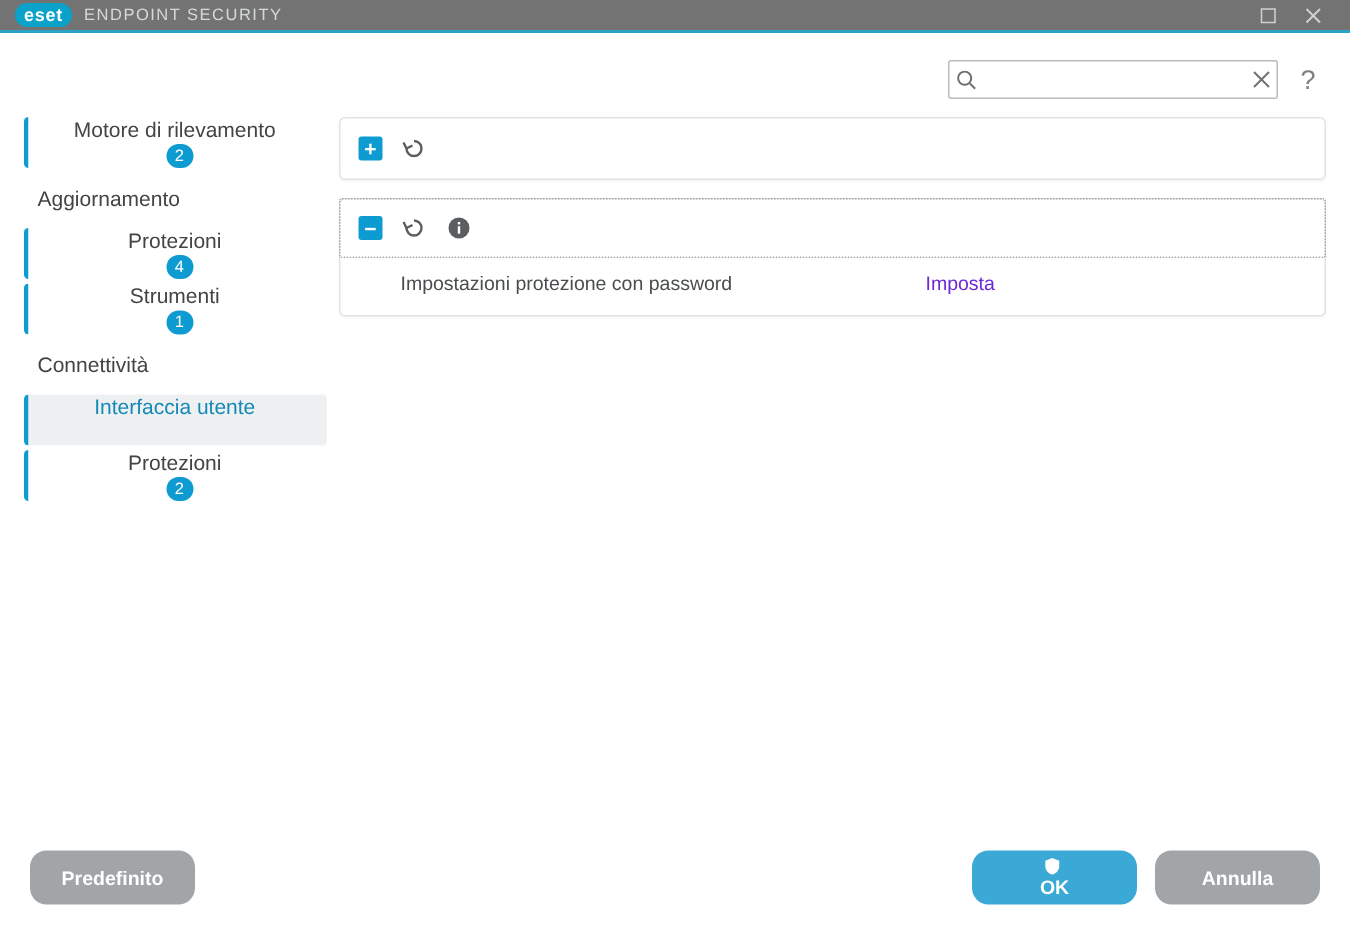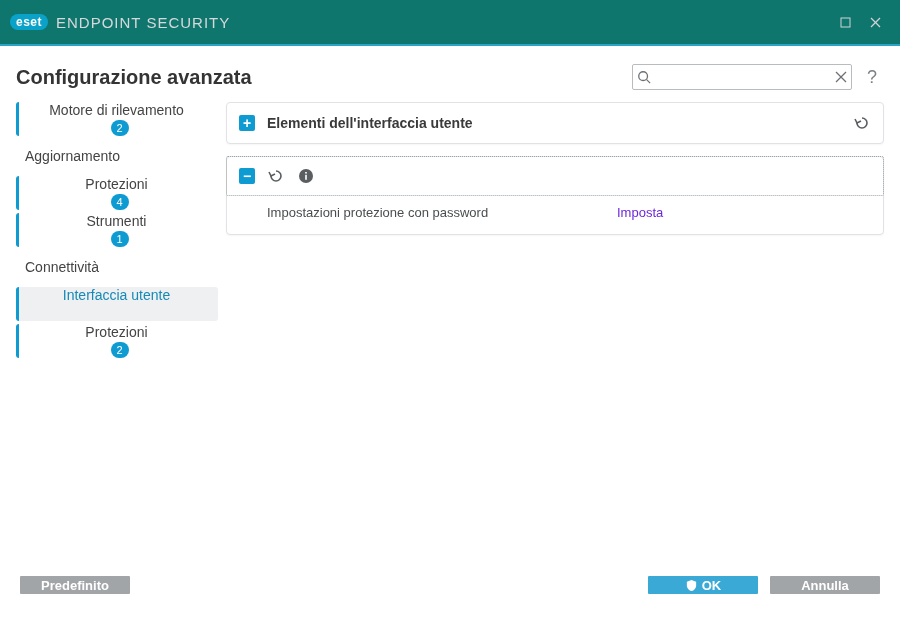--- a/index.html
+++ b/index.html
@@ -9,39 +9,39 @@
     color: #333;
     background: #fff;
     width: 900px;
     height: 620px;
     overflow: hidden;
     display: flex;
     flex-direction: column;
   }
   
   .titlebar {
-    height: 44px;
-    background: #0f766e;
+    height: 20px;
+    background: #737373;
     color: #cfd3d6;
     display: flex;
     align-items: center;
     padding: 0 10px;
   }
   .brand-badge {
     background: #0aa2c8;
     color: #fff;
     font-weight: bold;
     border-radius: 8px;
     padding: 1px 6px;
     font-size: 12px;
     letter-spacing: 0.5px;
     margin-right: 8px;
   }
   .titlebar-title {
-    font-size: 15px;
+    font-size: 11px;
     letter-spacing: 1px;
     color: #d6d9db;
   }
   .titlebar-spacer { flex: 1; }
   .titlebar-btn {
     width: 30px;
     height: 32px;
     display: flex;
     align-items: center;
     justify-content: center;
@@ -176,35 +176,35 @@
   .panel-body .setting-action { color: #6d28d9; font-size: 13px; cursor: pointer; }
   
   .footer {
     height: 56px;
     display: flex;
     align-items: center;
     padding: 0 20px 14px 20px;
     gap: 12px;
   }
   .btn {
-    height: 18px;
+    height: 36px;
     min-width: 110px;
-    border-radius: 1px;
+    border-radius: 11px;
     display: inline-flex;
     align-items: center;
     justify-content: center;
     font-size: 13px;
     font-weight: 600;
     cursor: pointer;
     border: none;
     color: #fff;
     background: #a1a5a8;
     padding: 0 18px;
   }
-  .btn.primary { background: #3aa9d6; }
+  .btn.primary { background: #3aa9d6; flex-direction: column; }
   .btn .btn-ic { margin-right: 4px; display:inline-flex; }
   .footer-spacer { flex: 1; }
 </style>
 </head>
 <body>
 
 <div class="titlebar">
   <span class="brand-badge">eset</span>
   <span class="titlebar-title">ENDPOINT SECURITY</span>
   <span class="titlebar-spacer"></span>
@@ -216,21 +216,20 @@
   <div class="titlebar-btn">
     <svg width="11" height="11" viewBox="0 0 11 11">
         <line x1="1" y1="1" x2="10" y2="10" stroke="currentColor" stroke-width="1.3"></line>
         <line x1="10" y1="1" x2="1" y2="10" stroke="currentColor" stroke-width="1.3"></line>
       </svg>
   </div>
 </div>
 <div class="accentbar"></div>
 
 <div class="headerrow">
-  <div class="page-title">Configurazione avanzata</div>
   <div class="header-spacer"></div>
   <div class="searchbox">
     <span class="icon">
       <svg width="14" height="14" viewBox="0 0 16 16">
           <circle cx="7" cy="7" r="5" fill="none" stroke="currentColor" stroke-width="1.5"></circle>
           <line x1="11" y1="11" x2="15" y2="15" stroke="currentColor" stroke-width="1.5"></line>
         </svg>
     </span>
     <input type="text" placeholder="" style="">
     <span class="icon">
@@ -271,21 +270,20 @@
       <span class="lbl">Protezioni</span>
       <span class="side-badge">2</span>
     </div>
   </div>
 
   <div class="content">
 
     <div class="panel">
       <div class="panel-header">
         <span class="expand-box">+</span>
-        <span class="panel-title">Elementi dell'interfaccia utente</span>
         <div class="panel-icons">
           <span class="panel-iconbtn">
             <svg width="16" height="16" viewBox="0 0 16 16">
                 <path d="M3 8 A5 5 0 1 0 8 3" fill="none" stroke="currentColor" stroke-width="1.6"></path>
                 <polyline points="1,4 3,8 7,6" fill="none" stroke="currentColor" stroke-width="1.6"></polyline>
               </svg>
           </span>
         </div>
       </div>
     </div>

